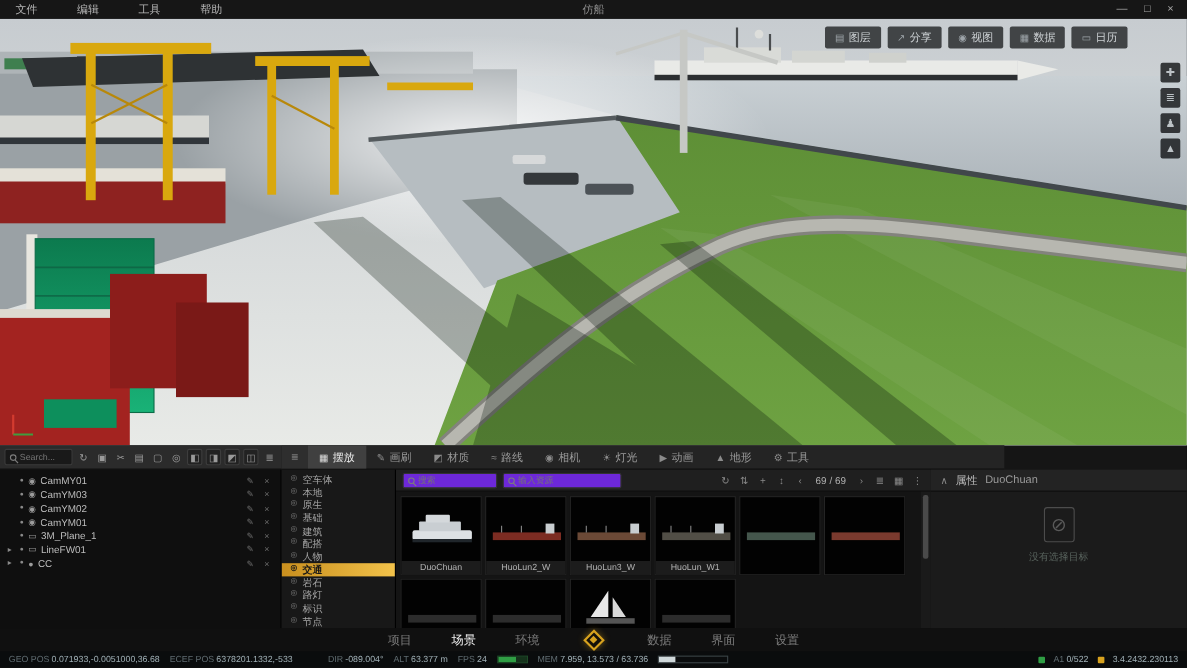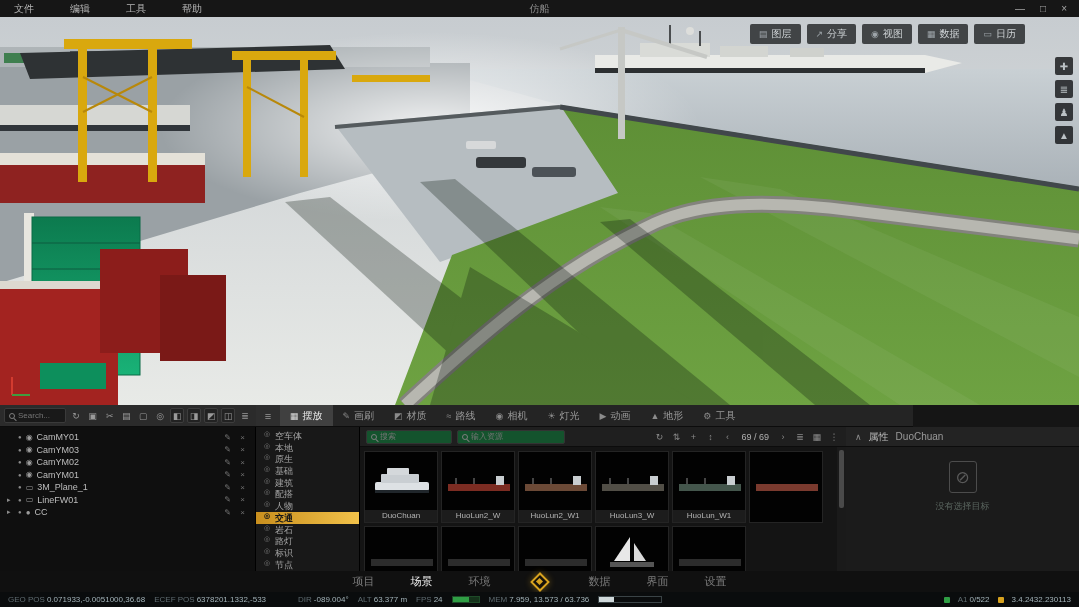--- a/index.html
+++ b/index.html
@@ -64,21 +64,21 @@
   .categories { position:absolute; top:22px; left:256px; width:104px; height:144px; background:#181818;
                 padding-top:3px; border-right:1px solid #000; overflow:hidden; }
   .cat-row { display:flex; gap:5px; height:11.7px; padding:0 8px; font-size:9px; color:#a6a6a6; }
   .cat-row .ic { font-size:7px; color:#7e7e7e; }
   .cat-row.active { background:linear-gradient(90deg,#c98f1e,#f2c24a); color:#171717; font-weight:bold; }
   .cat-row.active .ic { color:#171717; }
 
   .assets { position:absolute; top:22px; left:360px; width:486px; height:144px; background:#141414; }
   .assets-header { height:20px; display:flex; align-items:center; gap:5px; padding:0 6px;
                    background:#1f1f1f; font-size:9px; color:#999; border-bottom:1px solid #0c0c0c; }
-  .asset-search { display:flex; align-items:center; gap:3px; background:#14532d; border:1px solid #333;
+  .asset-search { display:flex; align-items:center; gap:3px; background:#6d28d9; border:1px solid #333;
                   height:14px; padding:0 4px; width:86px; border-radius:2px; }
   .asset-search.wide { width:108px; }
   .hdr-ic { color:#8a8a8a; font-size:9px; width:12px; text-align:center; }
   .pager-count { color:#b0b0b0; margin:0 3px;text-align:right; }
   .assets-grid { position:absolute; top:20px; left:0; right:9px; bottom:0; display:flex; flex-wrap:wrap;
                  gap:3px; padding:4px; overflow:hidden; }
   .tile { width:74px; height:72px; background:#020202; position:relative; border:1px solid #242424; }
   .tile svg { position:absolute; top:4px; left:2px; }
   .tile .tlabel { position:absolute; bottom:0; left:0; right:0; height:12px; background:#1c1c1c;
                   color:#b3b3b3; font-size:8px; text-align:center; line-height:12px;
@@ -516,29 +516,20 @@
           </svg>
           <div class="tlabel">HuoLun2_W</div>
         </div>
         <div class="tile">
           <svg width="70" height="48" viewBox="0 0 70 48">
             <rect class="hull" x="4" y="28" width="62" height="7"></rect>
             <rect x="52" y="20" width="8" height="9" fill="#c8cdd0"></rect>
             <line x1="12" y1="22" x2="12" y2="28" stroke="#888" stroke-width="1"></line>
             <line x1="30" y1="22" x2="30" y2="28" stroke="#888" stroke-width="1"></line>
           </svg>
-          <div class="tlabel">HuoLun2_W1</div>
-        </div>
-        <div class="tile">
-          <svg width="70" height="48" viewBox="0 0 70 48">
-            <rect class="hull" x="4" y="28" width="62" height="7"></rect>
-            <rect x="52" y="20" width="8" height="9" fill="#c8cdd0"></rect>
-            <line x1="12" y1="22" x2="12" y2="28" stroke="#888" stroke-width="1"></line>
-            <line x1="30" y1="22" x2="30" y2="28" stroke="#888" stroke-width="1"></line>
-          </svg>
           <div class="tlabel">HuoLun3_W</div>
         </div>
         <div class="tile">
           <svg width="70" height="48" viewBox="0 0 70 48">
             <rect class="hull" x="4" y="28" width="62" height="7"></rect>
             <rect x="52" y="20" width="8" height="9" fill="#c8cdd0"></rect>
             <line x1="12" y1="22" x2="12" y2="28" stroke="#888" stroke-width="1"></line>
             <line x1="30" y1="22" x2="30" y2="28" stroke="#888" stroke-width="1"></line>
           </svg>
           <div class="tlabel">HuoLun_W1</div>

